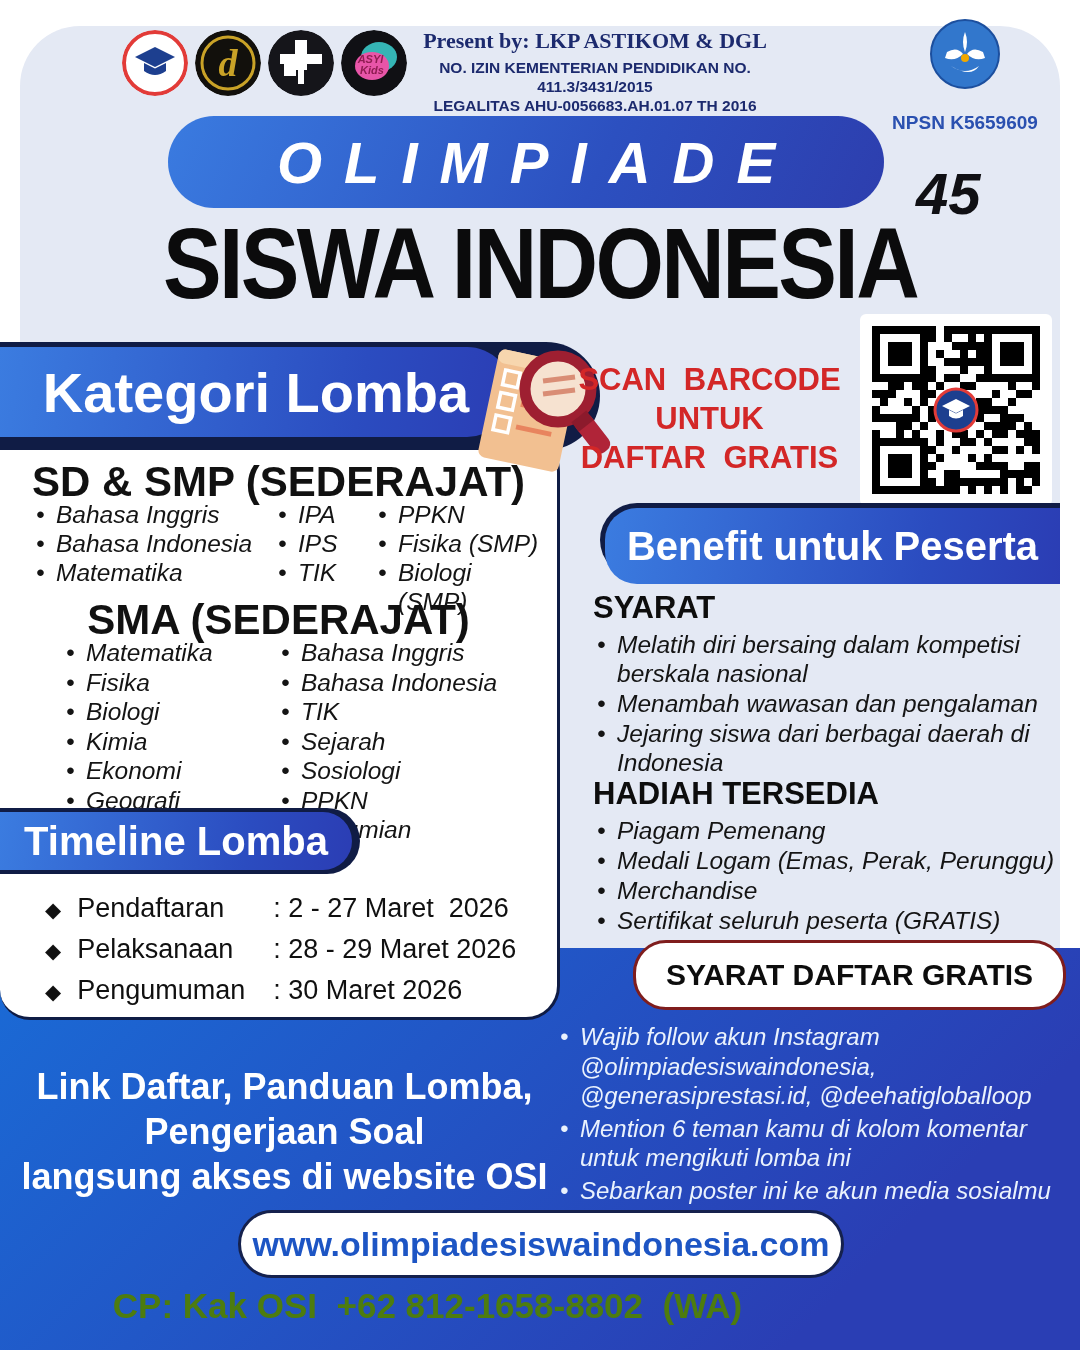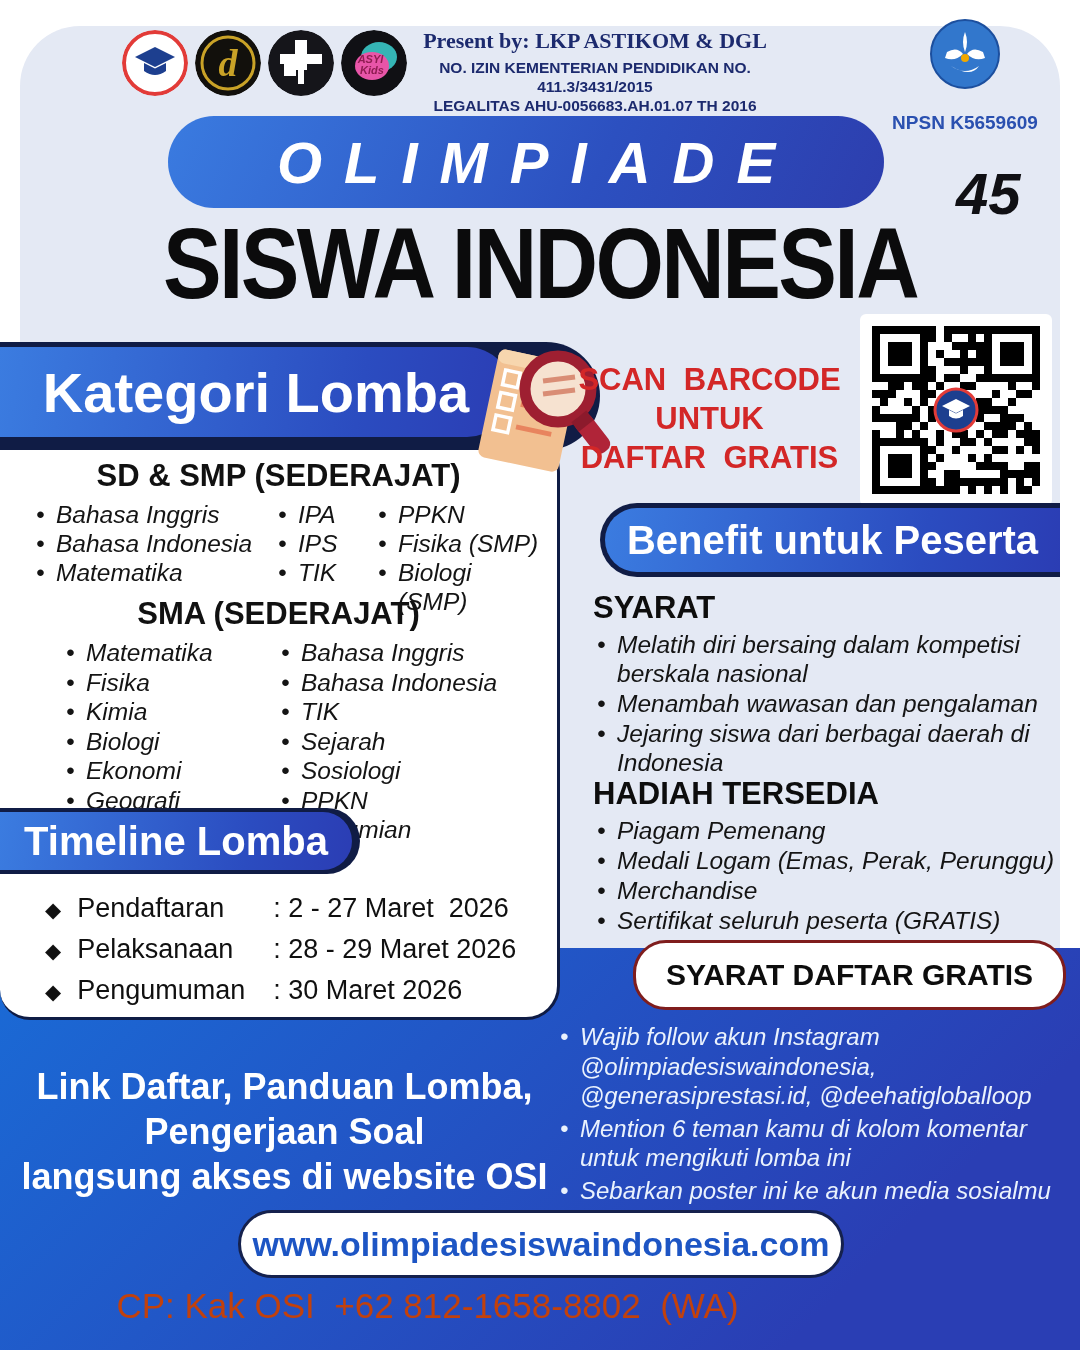--- a/index.html
+++ b/index.html
@@ -19,48 +19,48 @@
   .present-by{font-family:"Liberation Serif",serif;font-weight:bold;font-size:22px;margin-bottom:4px;}
   .license{font-weight:bold;font-size:15.5px;line-height:19px;}
   .ministry{position:absolute;left:880px;top:18px;width:170px;text-align:center;}
   .ministry svg{width:72px;height:72px;}
   .npsn{font-weight:bold;font-size:19px;color:#2a50b0;margin-top:18px;}
   
   .title-pill{position:absolute;left:168px;top:116px;width:716px;height:92px;border-radius:46px;
     background:linear-gradient(115deg,#3a7be0 0%,#2c50c0 60%,#2d3eae 100%);
     display:flex;align-items:center;justify-content:center;}
   .title-pill span{color:#fff;font-weight:bold;font-size:58px;letter-spacing:22px;padding-left:22px;font-style:italic;}
-  .edition{position:absolute;left:916px;top:160px;font-size:58px;font-weight:bold;font-style:italic;color:#101014;margin-left:40px;}
+  .edition{position:absolute;left:916px;top:160px;font-size:58px;font-weight:bold;font-style:italic;color:#101014;}
   .title-main{position:absolute;left:0;top:206px;width:1080px;text-align:center;color:#0b0b0c;
     font-size:100px;font-weight:bold;letter-spacing:-3px;transform:scaleX(0.88);transform-origin:center;}
   
   .kategori-card{position:absolute;left:0;top:424px;width:557px;height:590px;background:#ffffff;
     border:3px solid #0f1c45;border-left:none;border-radius:0 48px 34px 30px;}
-  .section-title{position:absolute;width:557px;left:0;text-align:center;font-size:31px;font-weight:bold;color:#111;}
+  .section-title{position:absolute;width:557px;left:0;text-align:center;font-size:42px;font-weight:bold;color:#111;}
   ul.blist{list-style:none;margin:0;padding:0;font-size:24.5px;color:#141414;line-height:29px;}
   ul.blist li{position:relative;padding-left:24px;white-space:pre-wrap;font-style:italic;}
   ul.blist li::before{content:"\2022";position:absolute;left:4px;}
   .cols-sdsmp{position:absolute;left:32px;top:500px;width:510px;display:flex;}
   .cols-sdsmp ul:nth-child(1){width:242px;}
   .cols-sdsmp ul:nth-child(2){width:100px;}
   .cols-sdsmp ul:nth-child(3){width:168px;}
   .cols-sma{position:absolute;left:62px;top:638px;width:470px;display:flex;}
   .cols-sma ul{line-height:29.5px;}
   .cols-sma ul:nth-child(1){width:215px;}
   .cols-sma ul:nth-child(2){width:250px;}
   
   .banner-navy{position:absolute;background:#101c45;}
   .banner-blue{position:absolute;background:linear-gradient(100deg,#3b7ce0 0%,#2b4cc0 70%,#2b3db4 100%);
     display:flex;align-items:center;justify-content:center;color:#fff;font-weight:bold;}
   .kat-navy{left:0;top:342px;width:600px;height:108px;border-radius:0 54px 54px 0;}
   .kat-blue{left:0;top:347px;width:512px;height:90px;border-radius:0 45px 45px 0;font-size:56px;}
   .tl-navy{left:0;top:808px;width:360px;height:66px;border-radius:0 33px 33px 0;}
   .tl-blue{left:0;top:812px;width:352px;height:58px;border-radius:0 29px 29px 0;font-size:40px;}
   .ben-navy{left:600px;top:503px;width:460px;height:74px;border-radius:37px 0 0 37px;}
-  .ben-blue{left:605px;top:508px;width:455px;height:64px;border-radius:32px 0 0 32px;font-size:40px;}
+  .ben-blue{left:605px;top:508px;width:455px;height:76px;border-radius:32px 0 0 32px;font-size:40px;}
   
   .illus{position:absolute;left:455px;top:334px;width:180px;height:160px;}
   
   .timeline{position:absolute;left:45px;top:893px;font-size:27px;color:#101010;}
   .tl-row{display:flex;margin-bottom:10px;align-items:baseline;}
   .tl-row::before{content:"\25C6";font-size:21px;margin-right:16px;}
   .tl-label{width:196px;}
   .tl-value{white-space:pre-wrap;}
   
   .scan-text{position:absolute;left:562px;top:360px;width:295px;text-align:center;color:#d32727;
@@ -80,22 +80,22 @@
     font-size:30px;font-weight:bold;color:#0d0d0d;}
   .syarat-list{position:absolute;left:556px;top:1022px;width:505px;color:#eaf2fd;}
   .syarat-list ul.blist{color:#eaf2fd;font-size:24px;line-height:29.5px;}
   .syarat-list ul.blist li{margin-bottom:3px;}
   
   .footer-info{position:absolute;left:12px;top:1064px;width:545px;text-align:center;color:#ffffff;
     font-weight:bold;font-size:36px;line-height:45px;white-space:pre-line;}
   .website-pill{position:absolute;left:238px;top:1210px;width:600px;height:62px;background:#ffffff;
     border:3px solid #15214d;border-radius:34px;display:flex;align-items:center;justify-content:center;
     color:#1d55c4;font-weight:bold;font-size:34px;}
-  .cp-line{position:absolute;left:0;top:1286px;width:855px;text-align:center;color:#c2410c;
-    font-weight:normal;font-size:35px;white-space:pre-wrap;}
+  .cp-line{position:absolute;left:0;top:1286px;width:855px;text-align:center;color:#4d7c0f;
+    font-weight:bold;font-size:35px;white-space:pre-wrap;}
   
   .asyi-text{font-size:11px;line-height:10px;font-weight:bold;font-style:italic;}
 </style>
 </head>
 <body>
 
 <div class="poster">
   <div class="panel-lavender"></div>
   <div class="panel-blue"></div>
 
@@ -207,22 +207,22 @@
         <li>Biologi (SMP)</li>
       </ul>
   </div>
 
   <div class="section-title" style="top:596px;">SMA (SEDERAJAT)</div>
   <div class="cols-sma">
     <ul class="blist">
 
     <li>Matematika</li>
         <li>Fisika</li>
+        <li>Biologi</li>
         <li>Kimia</li>
-        <li>Biologi</li>
         <li>Ekonomi</li>
         <li>Geografi</li>
         <li>Astronomi</li>
       </ul>
     <ul class="blist">
 
     <li>Bahasa Inggris</li>
         <li>Bahasa Indonesia</li>
         <li>TIK</li>
         <li>Sejarah</li>

